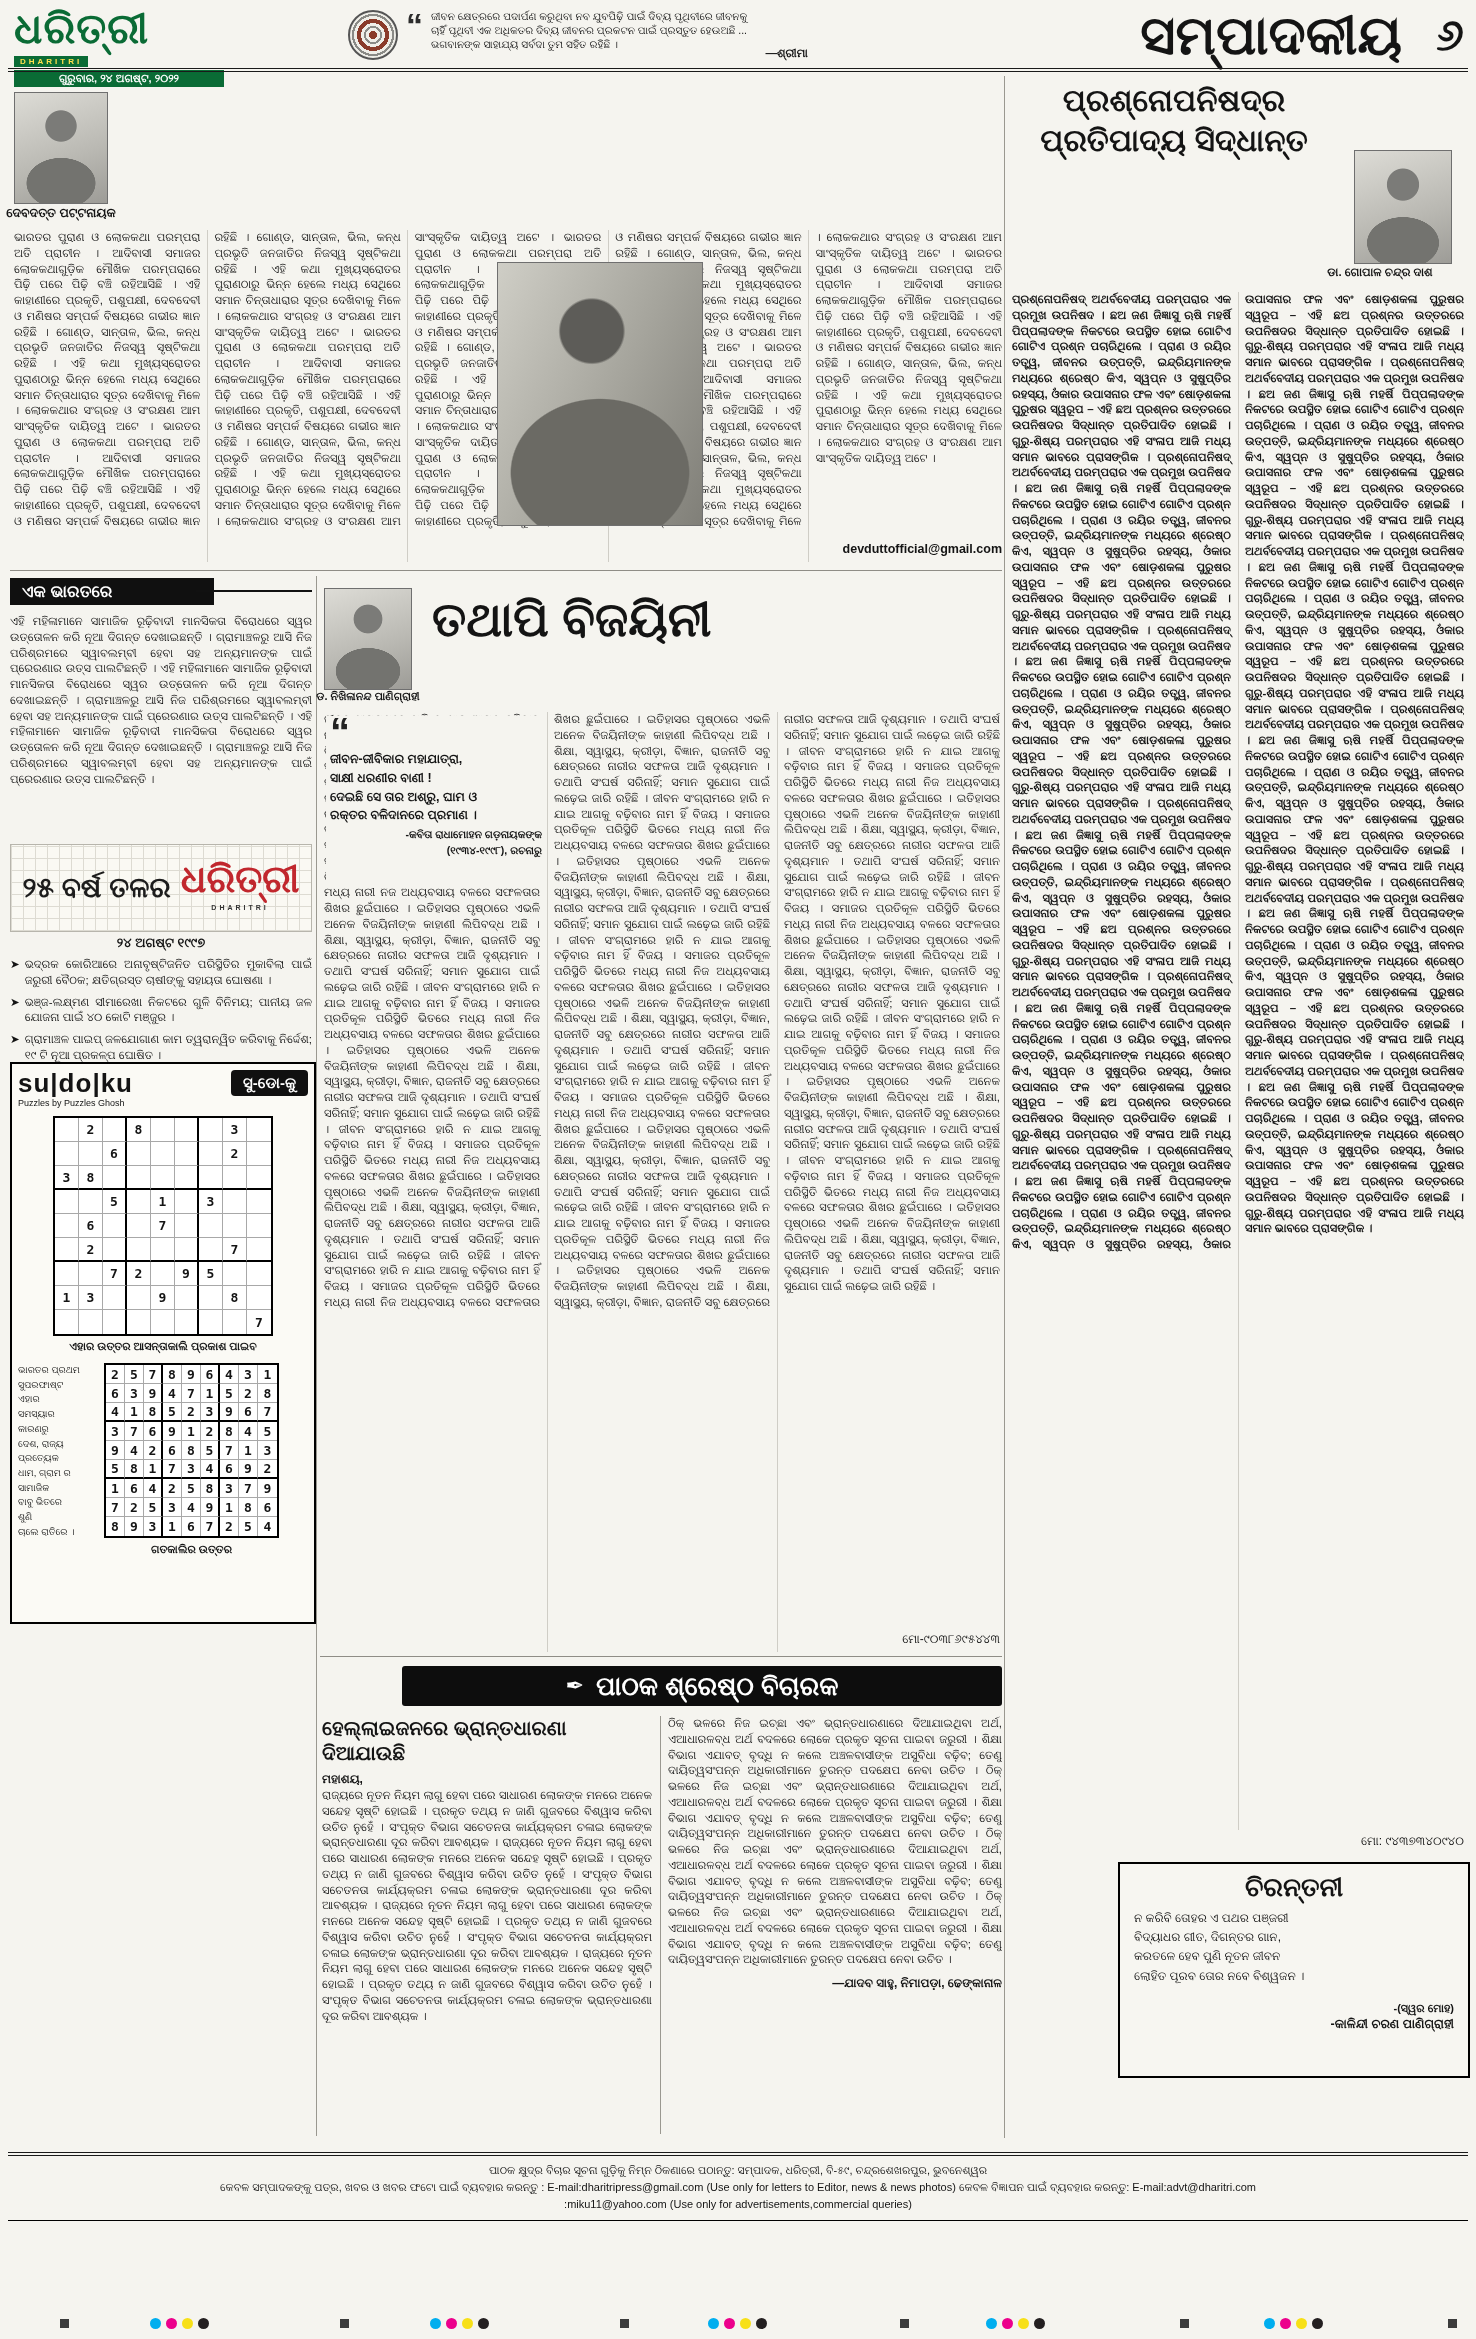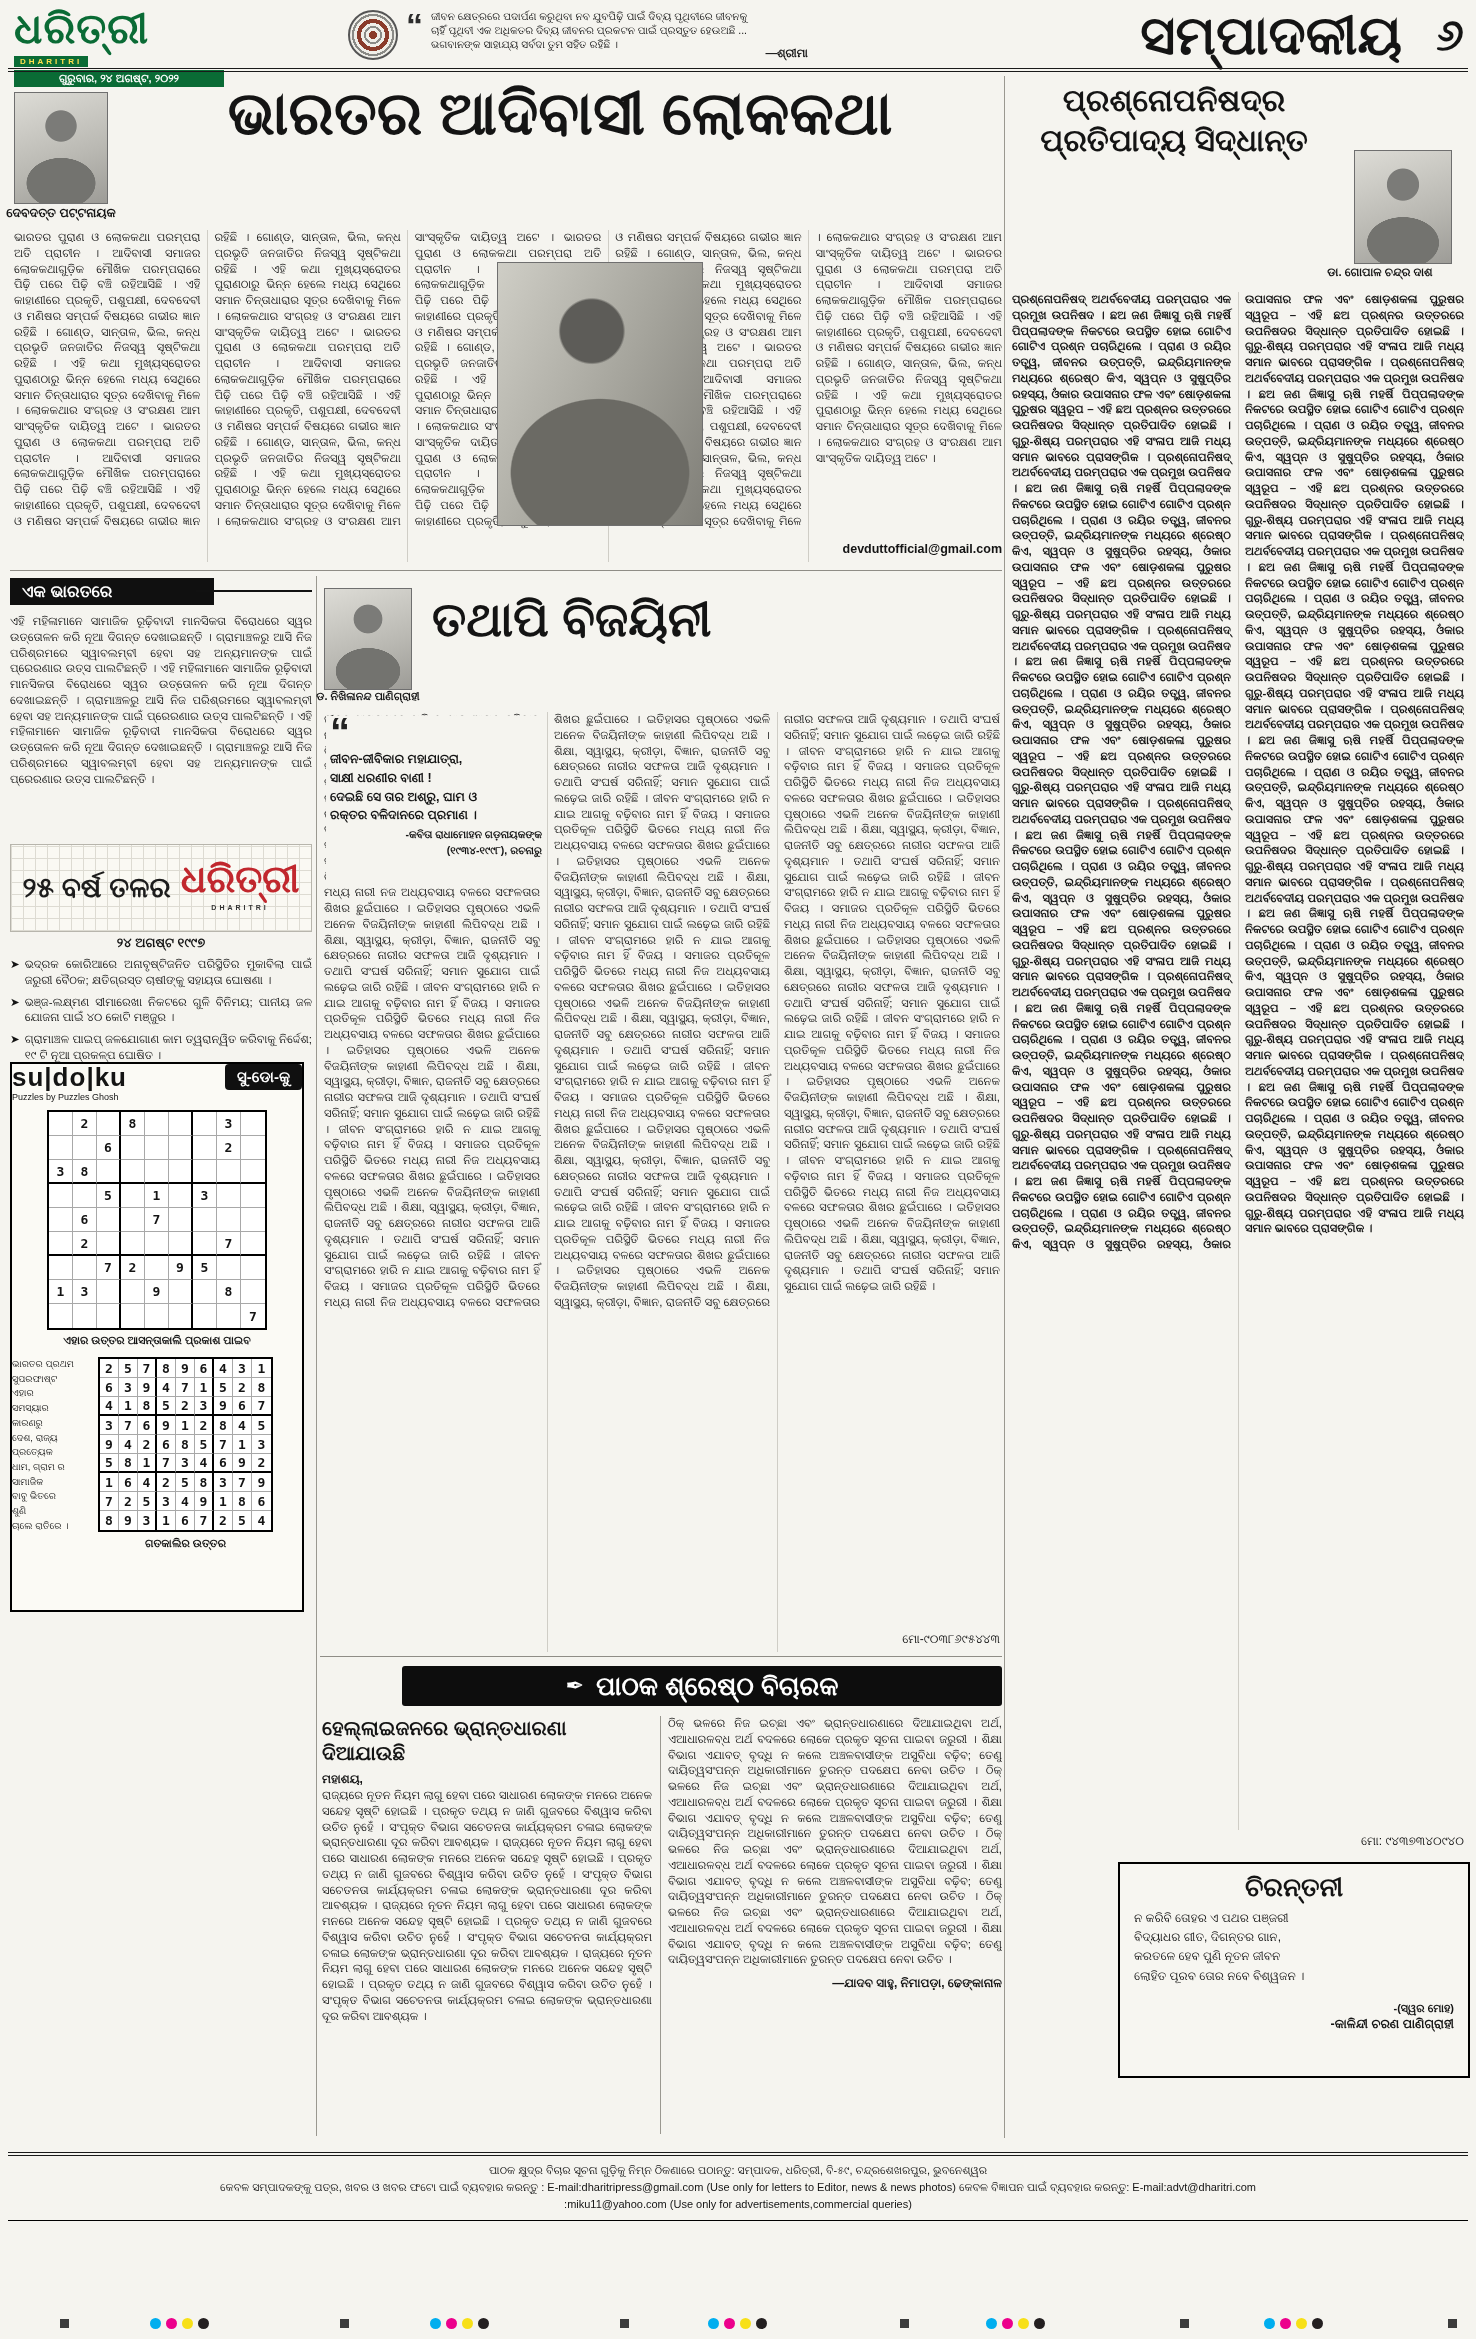--- a/index.html
+++ b/index.html
@@ -46,21 +46,21 @@
      gap:10px;height:86px;background-color:#faf9f3;
      background-image:repeating-linear-gradient(0deg,#dddbd2 0 1px,rgba(0,0,0,0) 1px 12px),
                       repeating-linear-gradient(90deg,#dddbd2 0 1px,rgba(0,0,0,0) 1px 12px);}
   .y25-pre{font-size:28px;font-weight:900;color:#1c1c1c;}
   .y25-logo{font-size:38px;font-weight:900;line-height:0.9;}
   .y25-sub{font-size:7px;font-weight:bold;letter-spacing:3px;text-align:center;color:#333;}
   .y25-date{text-align:center;font-weight:bold;font-size:13px;margin-top:3px;}
   .li-row{display:flex;gap:5px;margin-bottom:6px;}
   .li-mark{font-weight:bold;flex:0 0 auto;}
   
-  .sud-box{border:2px solid #000;background:#fbfaf5;}
+  .sud-box{border:2px solid #000;background:#fbfaf5;padding:6px;}
   .sud-head{display:flex;justify-content:space-between;align-items:flex-start;}
   .sud-logo{font-size:26px;font-weight:800;letter-spacing:1px;line-height:1;}
   .sud-credit{font-size:9px;margin-top:2px;}
   .sud-pill{background:#101010;color:#fff;font-weight:bold;font-size:15px;
             padding:4px 12px;border-radius:4px;}
   .sgrid{width:max-content;border:2px solid #000;background:#fff;margin:8px auto 4px;}
   .scell{border-right:1px solid #a8a8a8;border-bottom:1px solid #a8a8a8;
          display:flex;align-items:center;justify-content:center;font-weight:bold;
          font-size:13px;font-family:"DejaVu Sans Mono",monospace;}
   .sud-cap{text-align:center;font-weight:bold;font-size:11px;}
@@ -110,21 +110,20 @@
     <div class="hq-text">ଜୀବନ କ୍ଷେତ୍ରରେ ପଦାର୍ପଣ କରୁଥିବା ନବ ଯୁବପିଢ଼ି ପାଇଁ ଦିବ୍ୟ ପୃଥିବୀରେ ଜୀବନକୁ ଚାହିଁ ପୃଥିବୀ ଏକ ଅଧିକତର ଦିବ୍ୟ ଜୀବନର ପ୍ରକଟନ ପାଇଁ ପ୍ରସ୍ତୁତ ହେଉଅଛି ... ଭଗବାନଙ୍କ ସାହାଯ୍ୟ ସର୍ବଦା ତୁମ ସହିତ ରହିଛି ।</div>
     <div class="hq-attr">—ଶ୍ରୀମା</div>
   </div>
 
   <div class="abs hl" style="right:74px;top:6px;font-size:54px;">ସମ୍ପାଦକୀୟ</div>
   <div class="abs" style="right:12px;top:10px;font-size:44px;font-weight:bold;">୬</div>
   <div class="abs drule" style="left:8px;top:68px;width:1460px;"></div>
 
   <div class="abs photo" style="left:14px;top:92px;width:92px;height:110px;"></div>
   <div class="abs byline" style="left:4px;top:206px;width:114px;font-size:12.5px;">ଦେବଦତ୍ତ ପଟ୍ଟନାୟକ</div>
-  <div class="abs hl" style="left:120px;top:82px;width:880px;font-size:60px;text-align:center;">ଭାରତର ଆଦିବାସୀ ଲୋକକଥା</div>
   <div class="abs just cols5" style="left:14px;top:230px;width:988px;height:332px;">ଭାରତର ପୁରାଣ ଓ ଲୋକକଥା ପରମ୍ପରା ଅତି ପ୍ରାଚୀନ । ଆଦିବାସୀ ସମାଜର ଲୋକକଥାଗୁଡ଼ିକ ମୌଖିକ ପରମ୍ପରାରେ ପିଢ଼ି ପରେ ପିଢ଼ି ବଞ୍ଚି ରହିଆସିଛି । ଏହି କାହାଣୀରେ ପ୍ରକୃତି, ପଶୁପକ୍ଷୀ, ଦେବଦେବୀ ଓ ମଣିଷର ସମ୍ପର୍କ ବିଷୟରେ ଗଭୀର ଜ୍ଞାନ ରହିଛି । ଗୋଣ୍ଡ, ସାନ୍ତାଳ, ଭିଲ, କନ୍ଧ ପ୍ରଭୃତି ଜନଜାତିର ନିଜସ୍ୱ ସୃଷ୍ଟିକଥା ରହିଛି । ଏହି କଥା ମୁଖ୍ୟସ୍ରୋତର ପୁରାଣଠାରୁ ଭିନ୍ନ ହେଲେ ମଧ୍ୟ ସେଥିରେ ସମାନ ଚିନ୍ତାଧାରାର ସୂତ୍ର ଦେଖିବାକୁ ମିଳେ । ଲୋକକଥାର ସଂଗ୍ରହ ଓ ସଂରକ୍ଷଣ ଆମ ସାଂସ୍କୃତିକ ଦାୟିତ୍ୱ ଅଟେ । ଭାରତର ପୁରାଣ ଓ ଲୋକକଥା ପରମ୍ପରା ଅତି ପ୍ରାଚୀନ । ଆଦିବାସୀ ସମାଜର ଲୋକକଥାଗୁଡ଼ିକ ମୌଖିକ ପରମ୍ପରାରେ ପିଢ଼ି ପରେ ପିଢ଼ି ବଞ୍ଚି ରହିଆସିଛି । ଏହି କାହାଣୀରେ ପ୍ରକୃତି, ପଶୁପକ୍ଷୀ, ଦେବଦେବୀ ଓ ମଣିଷର ସମ୍ପର୍କ ବିଷୟରେ ଗଭୀର ଜ୍ଞାନ ରହିଛି । ଗୋଣ୍ଡ, ସାନ୍ତାଳ, ଭିଲ, କନ୍ଧ ପ୍ରଭୃତି ଜନଜାତିର ନିଜସ୍ୱ ସୃଷ୍ଟିକଥା ରହିଛି । ଏହି କଥା ମୁଖ୍ୟସ୍ରୋତର ପୁରାଣଠାରୁ ଭିନ୍ନ ହେଲେ ମଧ୍ୟ ସେଥିରେ ସମାନ ଚିନ୍ତାଧାରାର ସୂତ୍ର ଦେଖିବାକୁ ମିଳେ । ଲୋକକଥାର ସଂଗ୍ରହ ଓ ସଂରକ୍ଷଣ ଆମ ସାଂସ୍କୃତିକ ଦାୟିତ୍ୱ ଅଟେ । ଭାରତର ପୁରାଣ ଓ ଲୋକକଥା ପରମ୍ପରା ଅତି ପ୍ରାଚୀନ । ଆଦିବାସୀ ସମାଜର ଲୋକକଥାଗୁଡ଼ିକ ମୌଖିକ ପରମ୍ପରାରେ ପିଢ଼ି ପରେ ପିଢ଼ି ବଞ୍ଚି ରହିଆସିଛି । ଏହି କାହାଣୀରେ ପ୍ରକୃତି, ପଶୁପକ୍ଷୀ, ଦେବଦେବୀ ଓ ମଣିଷର ସମ୍ପର୍କ ବିଷୟରେ ଗଭୀର ଜ୍ଞାନ ରହିଛି । ଗୋଣ୍ଡ, ସାନ୍ତାଳ, ଭିଲ, କନ୍ଧ ପ୍ରଭୃତି ଜନଜାତିର ନିଜସ୍ୱ ସୃଷ୍ଟିକଥା ରହିଛି । ଏହି କଥା ମୁଖ୍ୟସ୍ରୋତର ପୁରାଣଠାରୁ ଭିନ୍ନ ହେଲେ ମଧ୍ୟ ସେଥିରେ ସମାନ ଚିନ୍ତାଧାରାର ସୂତ୍ର ଦେଖିବାକୁ ମିଳେ । ଲୋକକଥାର ସଂଗ୍ରହ ଓ ସଂରକ୍ଷଣ ଆମ ସାଂସ୍କୃତିକ ଦାୟିତ୍ୱ ଅଟେ । ଭାରତର ପୁରାଣ ଓ ଲୋକକଥା ପରମ୍ପରା ଅତି ପ୍ରାଚୀନ । ଆଦିବାସୀ ସମାଜର ଲୋକକଥାଗୁଡ଼ିକ ମୌଖିକ ପରମ୍ପରାରେ ପିଢ଼ି ପରେ ପିଢ଼ି ବଞ୍ଚି ରହିଆସିଛି । ଏହି କାହାଣୀରେ ପ୍ରକୃତି, ପଶୁପକ୍ଷୀ, ଦେବଦେବୀ ଓ ମଣିଷର ସମ୍ପର୍କ ବିଷୟରେ ଗଭୀର ଜ୍ଞାନ ରହିଛି । ଗୋଣ୍ଡ, ସାନ୍ତାଳ, ଭିଲ, କନ୍ଧ ପ୍ରଭୃତି ଜନଜାତିର ନିଜସ୍ୱ ସୃଷ୍ଟିକଥା ରହିଛି । ଏହି କଥା ମୁଖ୍ୟସ୍ରୋତର ପୁରାଣଠାରୁ ଭିନ୍ନ ହେଲେ ମଧ୍ୟ ସେଥିରେ ସମାନ ଚିନ୍ତାଧାରାର ସୂତ୍ର ଦେଖିବାକୁ ମିଳେ । ଲୋକକଥାର ସଂଗ୍ରହ ଓ ସଂରକ୍ଷଣ ଆମ ସାଂସ୍କୃତିକ ଦାୟିତ୍ୱ ଅଟେ । ଭାରତର ପୁରାଣ ଓ ଲୋକକଥା ପରମ୍ପରା ଅତି ପ୍ରାଚୀନ । ଆଦିବାସୀ ସମାଜର ଲୋକକଥାଗୁଡ଼ିକ ମୌଖିକ ପରମ୍ପରାରେ ପିଢ଼ି ପରେ ପିଢ଼ି ବଞ୍ଚି ରହିଆସିଛି । ଏହି କାହାଣୀରେ ପ୍ରକୃତି, ପଶୁପକ୍ଷୀ, ଦେବଦେବୀ ଓ ମଣିଷର ସମ୍ପର୍କ ବିଷୟରେ ଗଭୀର ଜ୍ଞାନ ରହିଛି । ଗୋଣ୍ଡ, ସାନ୍ତାଳ, ଭିଲ, କନ୍ଧ ପ୍ରଭୃତି ଜନଜାତିର ନିଜସ୍ୱ ସୃଷ୍ଟିକଥା ରହିଛି । ଏହି କଥା ମୁଖ୍ୟସ୍ରୋତର ପୁରାଣଠାରୁ ଭିନ୍ନ ହେଲେ ମଧ୍ୟ ସେଥିରେ ସମାନ ଚିନ୍ତାଧାରାର ସୂତ୍ର ଦେଖିବାକୁ ମିଳେ । ଲୋକକଥାର ସଂଗ୍ରହ ଓ ସଂରକ୍ଷଣ ଆମ ସାଂସ୍କୃତିକ ଦାୟିତ୍ୱ ଅଟେ । ଭାରତର ପୁରାଣ ଓ ଲୋକକଥା ପରମ୍ପରା ଅତି ପ୍ରାଚୀନ । ଆଦିବାସୀ ସମାଜର ଲୋକକଥାଗୁଡ଼ିକ ମୌଖିକ ପରମ୍ପରାରେ ପିଢ଼ି ପରେ ପିଢ଼ି ବଞ୍ଚି ରହିଆସିଛି । ଏହି କାହାଣୀରେ ପ୍ରକୃତି, ପଶୁପକ୍ଷୀ, ଦେବଦେବୀ ଓ ମଣିଷର ସମ୍ପର୍କ ବିଷୟରେ ଗଭୀର ଜ୍ଞାନ ରହିଛି । ଗୋଣ୍ଡ, ସାନ୍ତାଳ, ଭିଲ, କନ୍ଧ ପ୍ରଭୃତି ଜନଜାତିର ନିଜସ୍ୱ ସୃଷ୍ଟିକଥା ରହିଛି । ଏହି କଥା ମୁଖ୍ୟସ୍ରୋତର ପୁରାଣଠାରୁ ଭିନ୍ନ ହେଲେ ମଧ୍ୟ ସେଥିରେ ସମାନ ଚିନ୍ତାଧାରାର ସୂତ୍ର ଦେଖିବାକୁ ମିଳେ । ଲୋକକଥାର ସଂଗ୍ରହ ଓ ସଂରକ୍ଷଣ ଆମ ସାଂସ୍କୃତିକ ଦାୟିତ୍ୱ ଅଟେ । ଭାରତର ପୁରାଣ ଓ ଲୋକକଥା ପରମ୍ପରା ଅତି ପ୍ରାଚୀନ । ଆଦିବାସୀ ସମାଜର ଲୋକକଥାଗୁଡ଼ିକ ମୌଖିକ ପରମ୍ପରାରେ ପିଢ଼ି ପରେ ପିଢ଼ି ବଞ୍ଚି ରହିଆସିଛି । ଏହି କାହାଣୀରେ ପ୍ରକୃତି, ପଶୁପକ୍ଷୀ, ଦେବଦେବୀ ଓ ମଣିଷର ସମ୍ପର୍କ ବିଷୟରେ ଗଭୀର ଜ୍ଞାନ ରହିଛି । ଗୋଣ୍ଡ, ସାନ୍ତାଳ, ଭିଲ, କନ୍ଧ ପ୍ରଭୃତି ଜନଜାତିର ନିଜସ୍ୱ ସୃଷ୍ଟିକଥା ରହିଛି । ଏହି କଥା ମୁଖ୍ୟସ୍ରୋତର ପୁରାଣଠାରୁ ଭିନ୍ନ ହେଲେ ମଧ୍ୟ ସେଥିରେ ସମାନ ଚିନ୍ତାଧାରାର ସୂତ୍ର ଦେଖିବାକୁ ମିଳେ । ଲୋକକଥାର ସଂଗ୍ରହ ଓ ସଂରକ୍ଷଣ ଆମ ସାଂସ୍କୃତିକ ଦାୟିତ୍ୱ ଅଟେ ।</div>
   <div class="abs photo-scene" style="left:497px;top:262px;width:204px;height:262px;"></div>
   <div class="abs email" style="left:690px;top:542px;width:312px;">devduttofficial@gmail.com</div>
   <div class="abs hrule" style="left:10px;top:570px;width:992px;"></div>
 
   <div class="abs vrule" style="left:1004px;top:76px;height:2062px;"></div>
   <div class="abs hl" style="left:1012px;top:84px;width:324px;font-size:31px;text-align:center;">ପ୍ରଶ୍ନୋପନିଷଦ୍‌ର</div>
   <div class="abs hl" style="left:1012px;top:124px;width:324px;font-size:31px;text-align:center;">ପ୍ରତିପାଦ୍ୟ ସିଦ୍ଧାନ୍ତ</div>
   <div class="abs photo" style="left:1354px;top:150px;width:96px;height:112px;"></div>
   <div class="abs byline" style="left:1296px;top:266px;width:168px;font-size:11.5px;">ଡା. ଗୋପାଳ ଚନ୍ଦ୍ର ଦାଶ</div>

